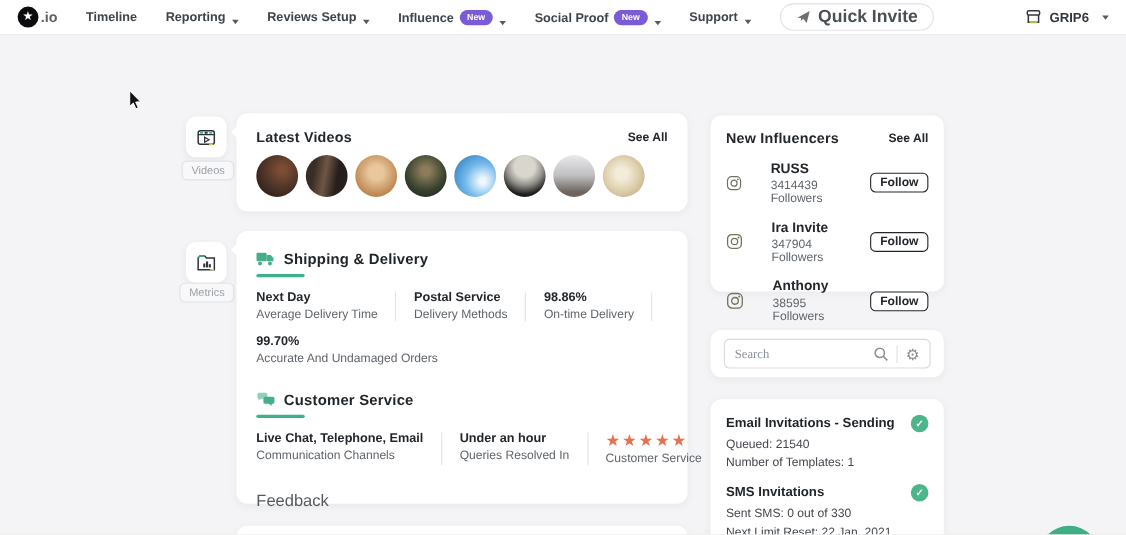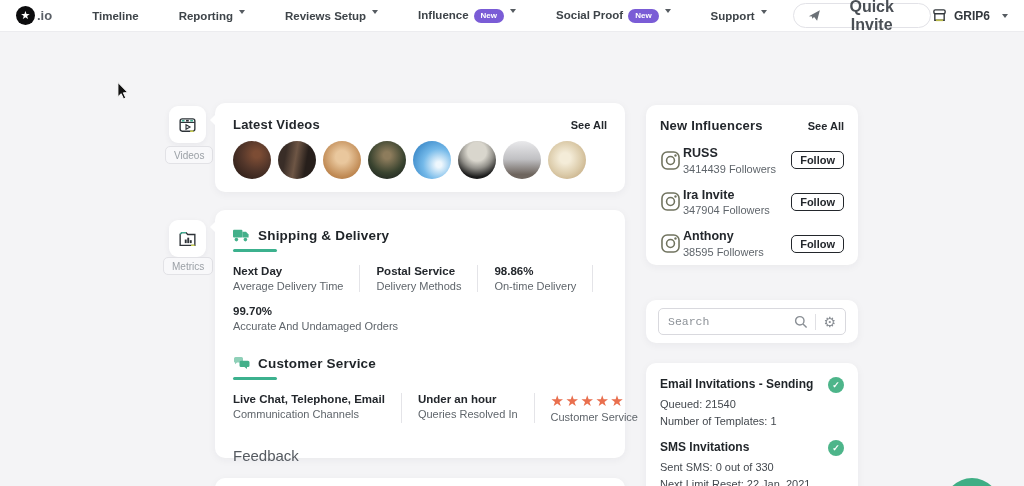--- a/index.html
+++ b/index.html
@@ -7,21 +7,21 @@
   body { font-family:"Liberation Sans", sans-serif; }
   .screen { position:relative; width:1024px; height:486px; background:#f4f4f6; overflow:hidden; }
 
   
   .navbar { position:absolute; top:0; left:0; width:1024px; height:32px; background:#ffffff;
             border-bottom:1px solid #ececef; display:flex; align-items:center; padding:0 16px; }
   .logo { display:flex; align-items:center; gap:2px; }
   .logo-circle { width:19px; height:19px; border-radius:50%; background:#0c0c0e; color:#fff;
                  display:flex; align-items:center; justify-content:center; font-size:11px; line-height:1; }
   .logo-text { font-size:13px; color:#5a5f66; font-weight:600; }
-  .nav-item { display:flex; align-items:flex-start; margin-left:40px; font-size:11.5px; font-weight:600;
+  .nav-item { display:flex; align-items:flex-end; margin-left:26px; font-size:11.5px; font-weight:600;
               color:#3e4449; cursor:pointer; white-space:nowrap; }
   .nav-item:first-of-type { margin-left:30px; }
   .badge-new { background:#7a5cd6; color:#fff; font-size:8px; font-weight:700; padding:2.5px 7px;
                border-radius:9px; margin-left:5px; }
   .caret { width:0; height:0; border-left:3.5px solid transparent; border-right:3.5px solid transparent;
            border-top:4px solid #565b61; margin-left:6px; display:inline-block; }
   .quick-invite { margin-left:26px; height:25px; display:flex; align-items:center; gap:7px;
                   border:1px solid #e2e2e7; border-radius:14px; background:#fff; padding:0 14px;
                   font-size:16px; font-weight:600; color:#4a4f55; cursor:pointer; }
   .account { margin-left:auto; display:flex; align-items:center; gap:6px; font-size:12px;
@@ -87,31 +87,31 @@
   .stat-value { font-size:11.5px; font-weight:800; color:#23272c; white-space:nowrap; }
   .stat-label { font-size:11px; color:#5f656b; margin-top:3px; white-space:nowrap; }
   .stars { font-size:15px; color:#e96f4e; letter-spacing:1.5px; line-height:1; }
   .cs-head { margin-top:24px; }
   .feedback { margin-top:24px; font-size:15px; color:#555a60; cursor:pointer; }
 
   .bottom-peek { left:215px; top:478px; width:410px; height:12px; border-radius:10px 10px 0 0; }
 
   
   .influencers-card { left:646px; top:105px; width:212px; height:160px; padding:13px 14px; }
-  .inf-row { display:flex; align-items:center; gap:2px; margin-top:13px; }
+  .inf-row { display:flex; align-items:center; gap:26px; margin-top:13px; }
   .inf-name { font-size:12.5px; font-weight:800; color:#23272c; line-height:1.25; }
   .inf-followers { font-size:11px; color:#5f656b; margin-top:1px; }
   .follow-btn { margin-left:auto; border:1.6px solid #23272c; border-radius:5px; background:#fff;
                 padding:2px 8px; font-size:11px; font-weight:700; color:#23272c; cursor:pointer; }
 
   .search-card { left:646px; top:300px; width:212px; height:43px; padding:8px 12px; }
   .search-box { height:27px; border:1px solid #d9d9de; border-radius:5px; display:flex;
                 align-items:center; padding:0 9px; gap:7px; }
   .search-input { border:none; outline:none; flex:1; font-size:11.5px; color:#43484e;
-                  font-family:Liberation Mono, monospace; background:transparent; min-width:0; }
+                  font-family:Liberation Serif, serif; background:transparent; min-width:0; }
   .search-input::placeholder { color:#8c9197; }
   .search-divider { width:1px; height:16px; background:#e0e0e4; }
   .gear-glyph { font-size:14px; color:#8a8f95; line-height:1; cursor:pointer; }
 
   .invite-card { left:646px; top:363px; width:212px; height:132px; padding:14px; border-radius:10px; }
   .invite-head { display:flex; align-items:flex-start; justify-content:space-between; }
   .invite-title { font-size:12px; font-weight:800; color:#1f2428; }
   .check-circle { width:16px; height:16px; border-radius:50%; background:#4db58a; color:#fff;
                   font-size:9px; font-weight:700; display:flex; align-items:center;
                   justify-content:center; flex:none; }

